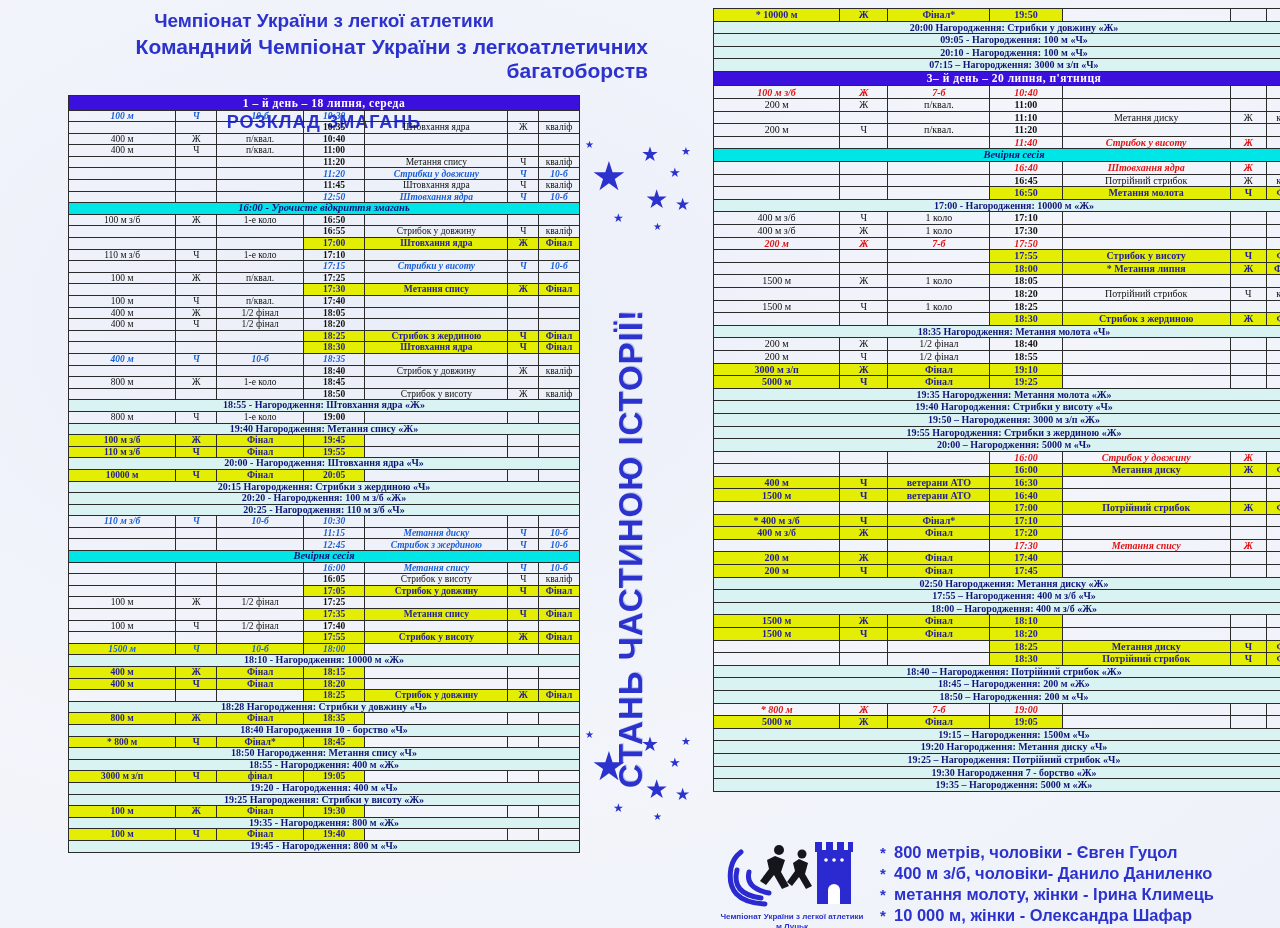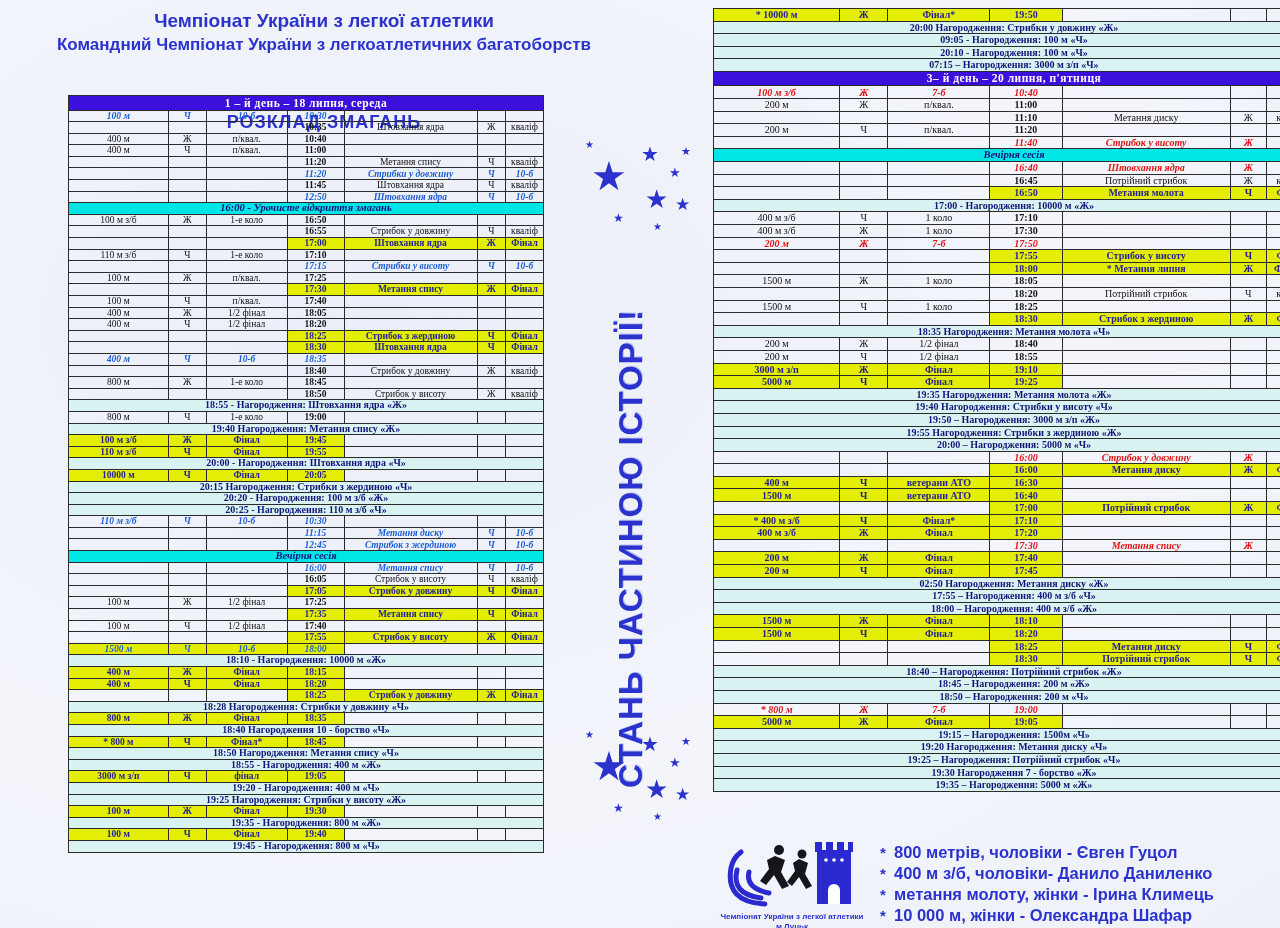--- a/index.html
+++ b/index.html
@@ -5,24 +5,24 @@
   html,body{margin:0;padding:0;}
   body{
     width:1280px;height:928px;position:relative;overflow:hidden;
     background:radial-gradient(ellipse at 30% 35%, #eaeef8 0%, #f3f5fb 55%, #eef1f9 100%);
     font-family:"Liberation Sans",sans-serif;
   }
   
   .left-col{position:absolute;left:0;top:0;width:648px;}
   .title{width:648px;text-align:center;font-weight:bold;color:var(--accent_blue);}
   .t1{position:absolute;top:10px;font-size:19px;}
-  .t2{position:absolute;top:35px;font-size:17px;}
+  .t2{position:absolute;top:35px;font-size:21px;text-align:right;}
   .t3{position:absolute;top:64px;font-size:18px;letter-spacing:1px;margin-top:48px;}
   
-  .tblwrap-left{position:absolute;left:68px;top:95px;width:476px;}
+  .tblwrap-left{position:absolute;left:68px;top:95px;width:512px;}
   .tblwrap-right{position:absolute;left:713px;top:8px;width:602px;}
   table.sched{border-collapse:collapse;table-layout:fixed;width:100%;
     font-family:"Liberation Serif",serif;}
   table.sched td{border:1px solid #2b2b2b;text-align:center;overflow:hidden;
     white-space:nowrap;padding:0;}
   table.l td{height:10.6px;font-size:9.5px;line-height:10.5px;}
   table.r td{height:11.6px;font-size:10px;line-height:11.5px;}
   td.day{background:var(--day_header_bg);color:#ffffff;font-weight:bold;
     font-size:11.5px !important;height:13.5px !important;letter-spacing:.5px;}
   td.sess{background:var(--session_bg);color:#10107e;font-weight:bold;

